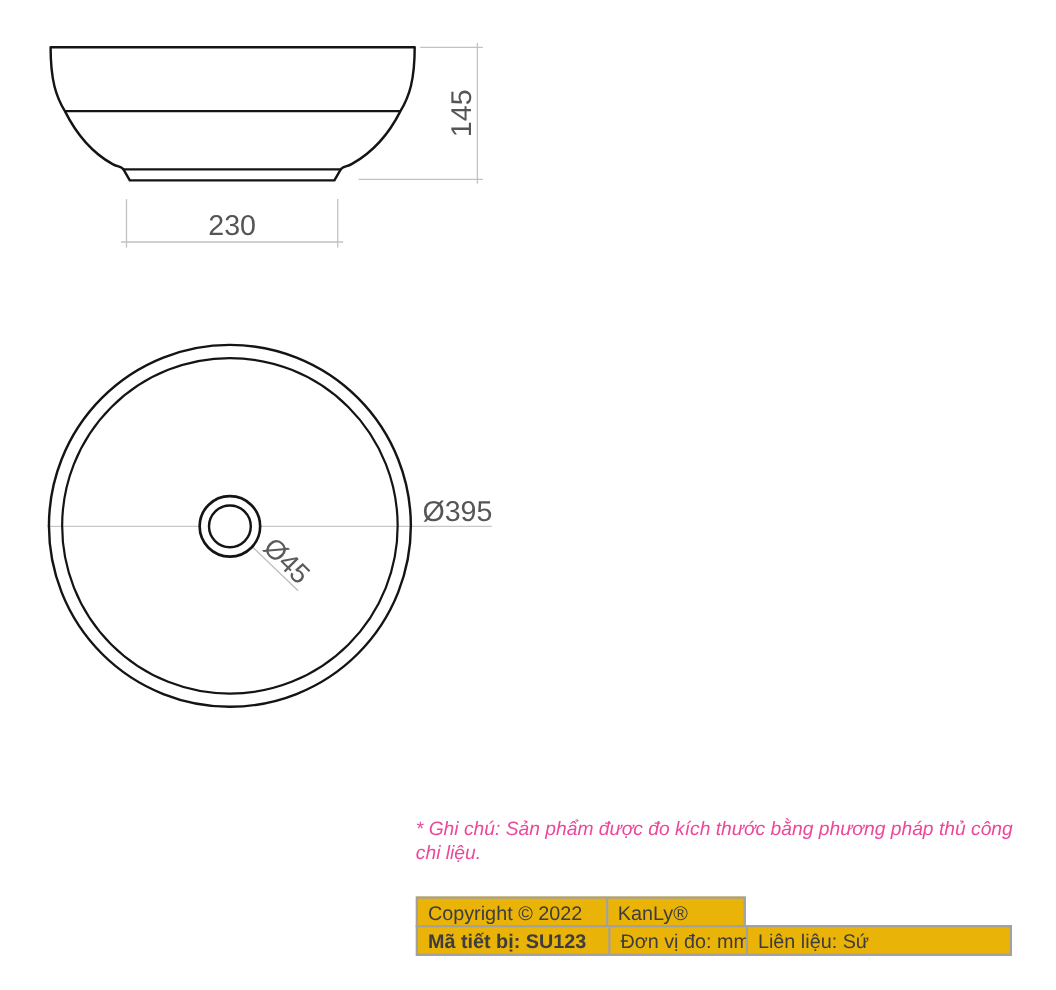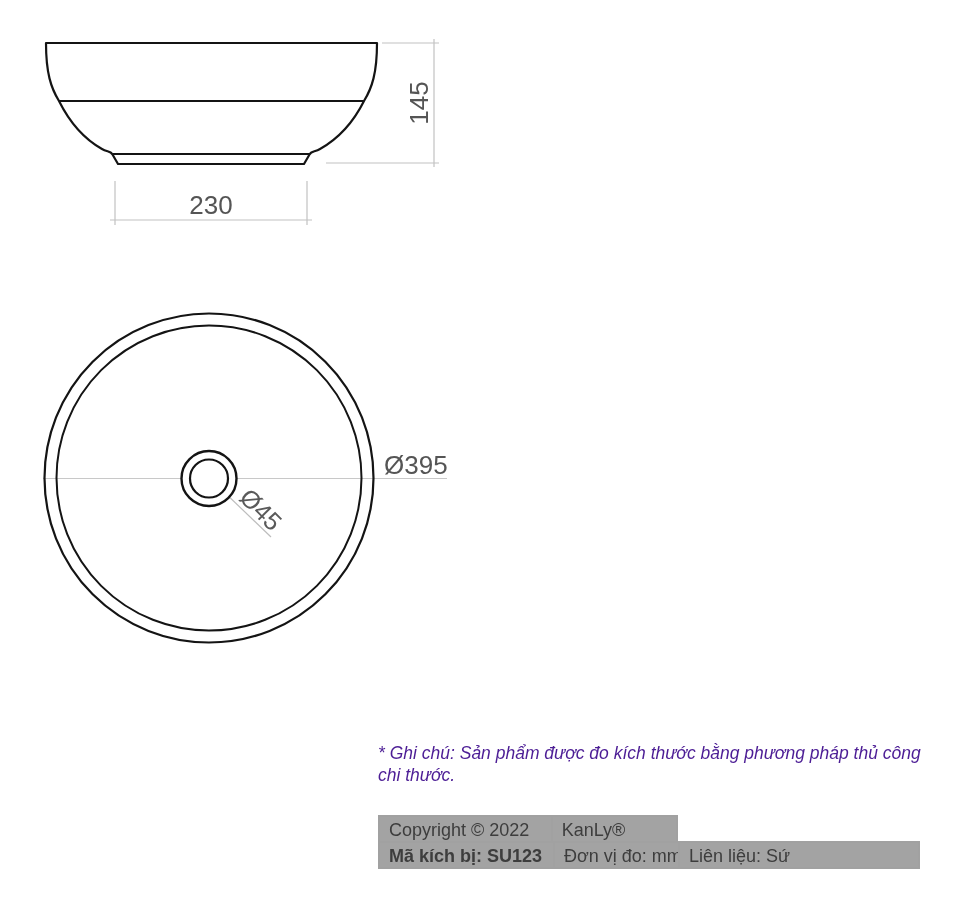--- a/index.html
+++ b/index.html
@@ -21,33 +21,33 @@
     font-size:25px;
     fill:#5a5a5a;
   }
   #note-block{
     position:absolute;
     left:378px;top:743px;
     width:545px;
     font-size:17.5px;
     line-height:21.5px;
     font-style:italic;
-    color:#4c1d95;
+    color:#ec4899;
   }
   .note-line{white-space:nowrap;}
   #info-table{
     position:absolute;
     left:378px;top:815px;
   }
   .t-row{
     display:flex;
     border:2px solid #a1a1a1;
     box-sizing:border-box;
     height:28px;
-    background:#a3a3a3;
+    background:#eab308;
   }
   .t-row.second{margin-top:-2px;width:542px;}
   .t-row.first{width:300px;}
   .t-cell{
     box-sizing:border-box;
     padding:2px 9px 0 9px;
     font-size:18px;
     line-height:23px;
     color:#3d3d3d;
     white-space:nowrap;
@@ -110,28 +110,28 @@
       <circle cx="209" cy="478.5" r="27.5" fill="#ffffff" stroke="#141414" stroke-width="2.4"></circle>
       <circle cx="209" cy="478.5" r="19" fill="none" stroke="#141414" stroke-width="2.2"></circle>
 
       <text class="dim-text" x="384" y="474" text-anchor="start">Ø395</text>
       <text class="dim-text-small" transform="translate(238,499) rotate(45)" text-anchor="start">Ø45</text>
     </g>
   </svg>
 
   <div id="note-block">
     <div class="note-line">* Ghi chú: Sản phẩm được đo kích thước bằng phương pháp thủ công</div>
-    <div class="note-line">chi thước.</div>
+    <div class="note-line">chi liệu.</div>
   </div>
 
   <div id="info-table">
     <div class="t-row first">
       <div class="t-cell c1">Copyright © 2022</div>
       <div class="t-cell c2">KanLy®</div>
     </div>
     <div class="t-row second">
-      <div class="t-cell c1 bold">Mã kích bị: SU123</div>
+      <div class="t-cell c1 bold">Mã tiết bị: SU123</div>
       <div class="t-cell c2b">Đơn vị đo: mm</div>
       <div class="t-cell c3">Liên liệu: Sứ</div>
     </div>
   </div>
 
 </div>
 
 </body></html>

